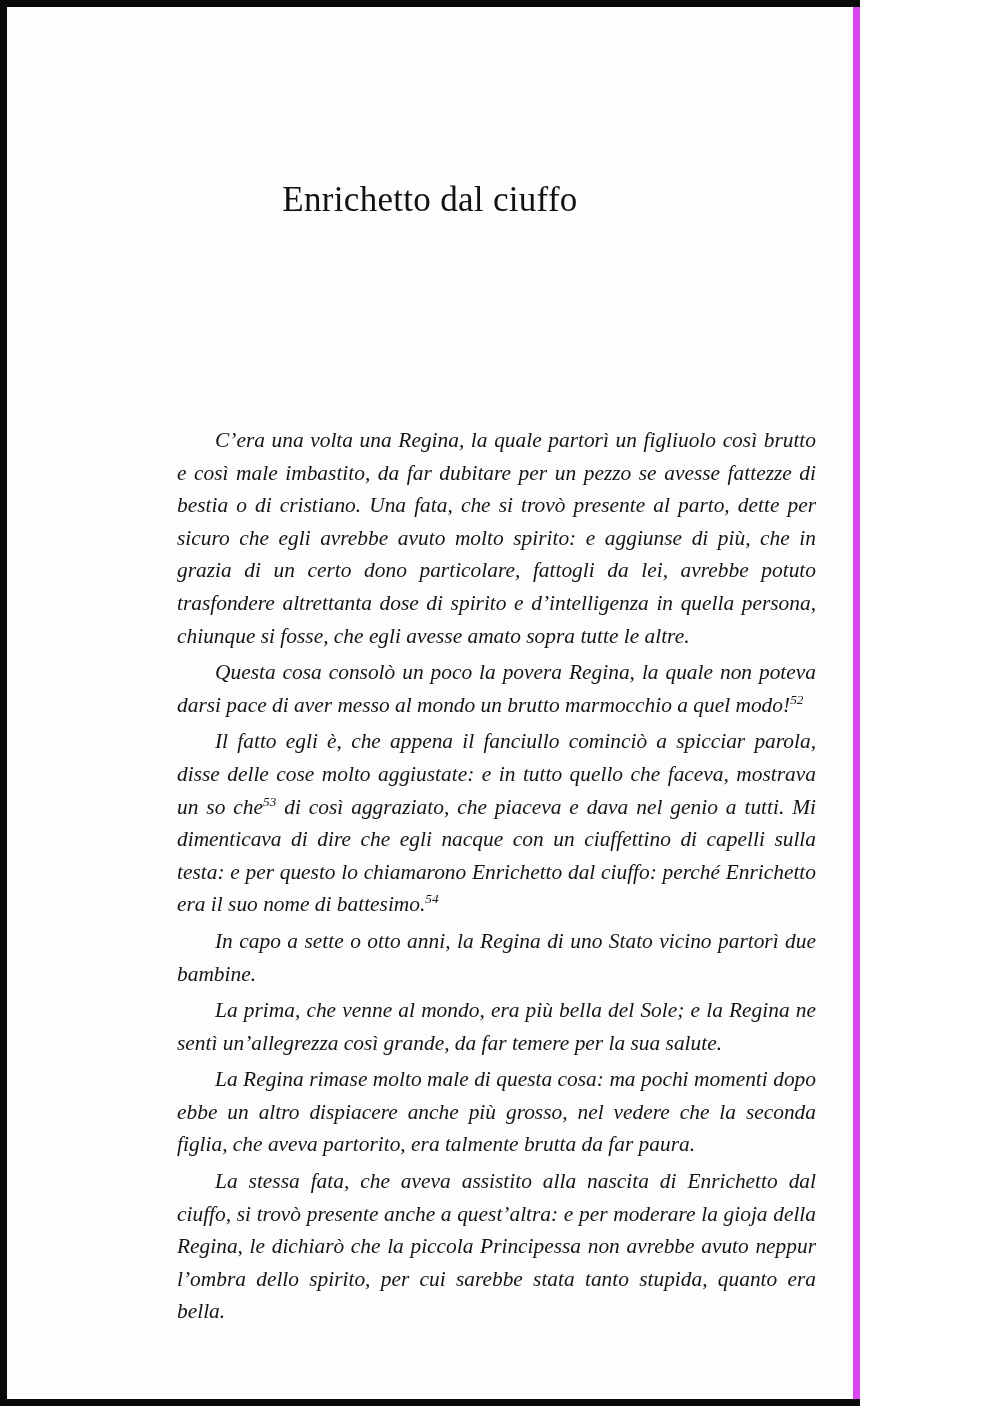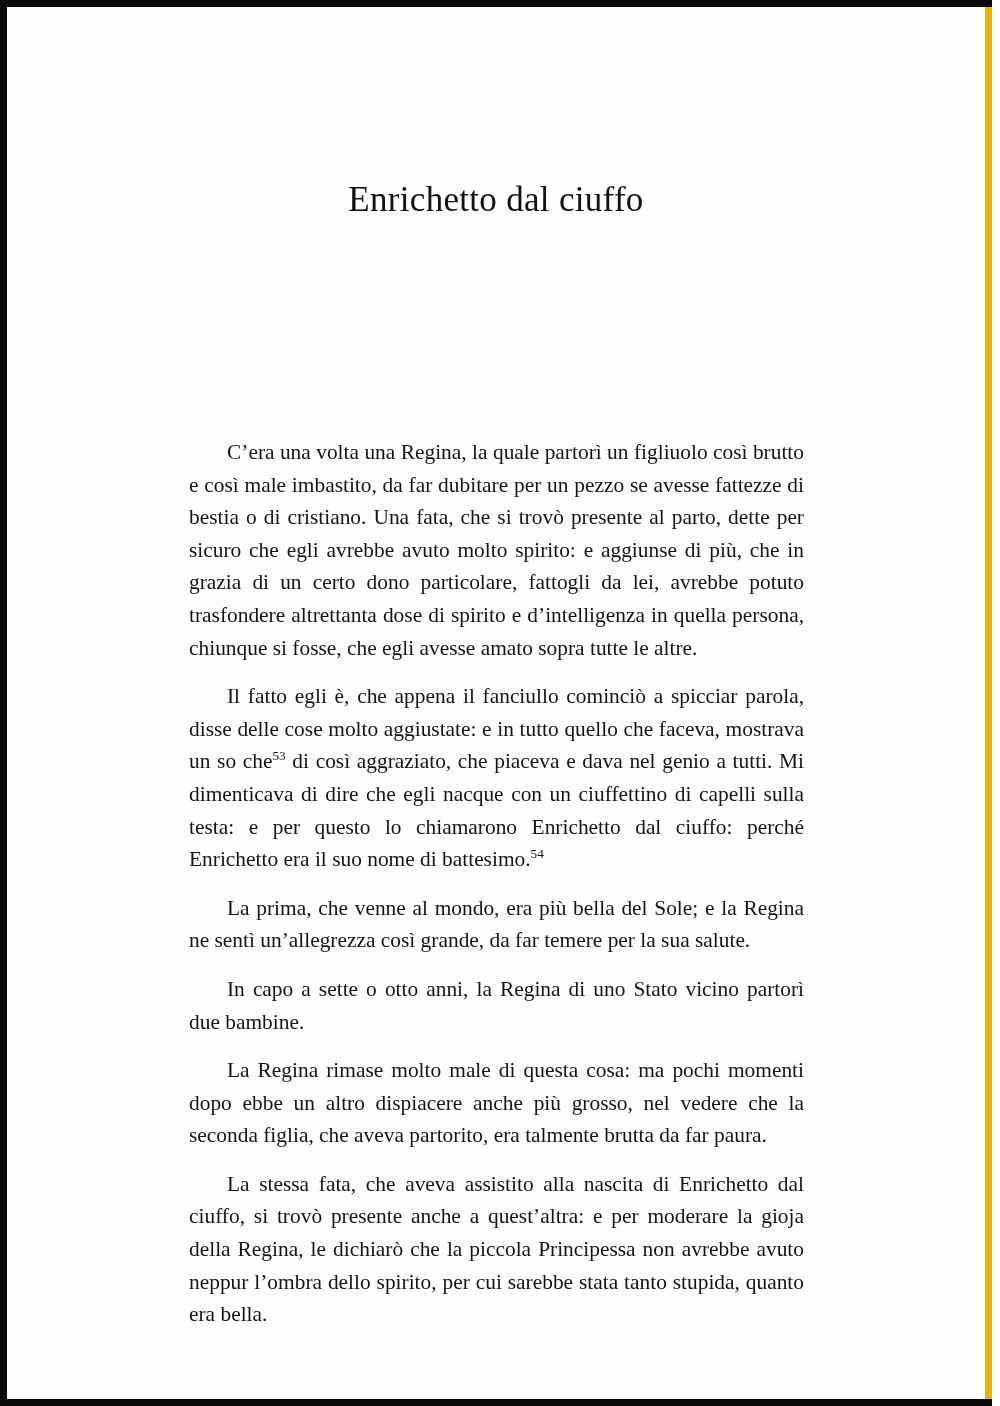--- a/index.html
+++ b/index.html
@@ -2,23 +2,23 @@
 <html><head>
 <meta charset="utf-8">
 <style>
   html, body {
     margin: 0;
     padding: 0;
     background: #ffffff;
   }
   .page {
     position: relative;
-    width: 992px;
+    width: 860px;
     height: 1406px;
-    background: #eab308;
+    background: #d946ef;
     box-sizing: border-box;
     overflow: hidden;
     font-family: "Liberation Serif", "DejaVu Serif", serif;
     color: #1a1a1a;
   }
   
   .page-frame {
     position: absolute;
     left: 0;
     top: 0;
@@ -55,47 +55,49 @@
     top: 420px;
     width: 647px;
     font-size: 21.4px;
     line-height: 32.6px;
     text-align: justify;
     text-justify: inter-word;
     color: #141414;
     hyphens: manual;
   }
   .text-block p {
-    margin: 16px;
+    margin: 4px;
     text-indent: 38px;
+    font-style: italic;
   }
   sup {
     font-size: 0.62em;
     vertical-align: super;
     line-height: 0;
   }
 </style>
 </head>
 <body>
 
 <div class="page">
   <div class="page-inner"></div>
 
   <h1 class="chapter-title">Enrichetto dal ciuffo</h1>
 
   <div class="text-block">
 
     <p>C’era una volta una Regina, la quale partorì un figliuolo così brutto e così male imbastito, da far dubitare per un pezzo se avesse fattezze di bestia o di cristiano. Una fata, che si trovò presente al parto, dette per sicuro che egli avrebbe avuto molto spirito: e aggiunse di più, che in grazia di un certo dono particolare, fattogli da lei, avrebbe potuto trasfondere altrettanta dose di spirito e d’intelligenza in quella persona, chiunque si fosse, che egli avesse amato sopra tutte le altre.</p>
 
+    <p><span>Questa cosa consolò un poco la povera Regina, la quale non poteva darsi pace di aver messo al mondo un brutto marmocchio a quel modo!</span><sup>52</sup></p>
 
     <p><span>Il fatto egli è, che appena il fanciullo cominciò a spicciar parola, disse delle cose molto aggiustate: e in tutto quello che faceva, mostrava un so che</span><sup>53</sup><span> di così aggraziato, che piaceva e dava nel genio a tutti. Mi dimenticava di dire che egli nacque con un ciuffettino di capelli sulla testa: e per questo lo chiamarono Enrichetto dal ciuffo: perché Enrichetto era il suo nome di battesimo.</span><sup>54</sup></p>
 
+    <p>In capo a sette o otto anni, la Regina di uno Stato vicino partorì due bambine.</p>
+
     <p>La prima, che venne al mondo, era più bella del Sole; e la Regina ne sentì un’allegrezza così grande, da far temere per la sua salute.</p>
-
-    <p>In capo a sette o otto anni, la Regina di uno Stato vicino partorì due bambine.</p>
 
     <p>La Regina rimase molto male di questa cosa: ma pochi momenti dopo ebbe un altro dispiacere anche più grosso, nel vedere che la seconda figlia, che aveva partorito, era talmente brutta da far paura.</p>
 
     <p>La stessa fata, che aveva assistito alla nascita di Enrichetto dal ciuffo, si trovò presente anche a quest’altra: e per moderare la gioja della Regina, le dichiarò che la piccola Principessa non avrebbe avuto neppur l’ombra dello spirito, per cui sarebbe stata tanto stupida, quanto era bella.</p>
 
   </div>
 
   <div class="page-frame"></div>
 </div>
 

